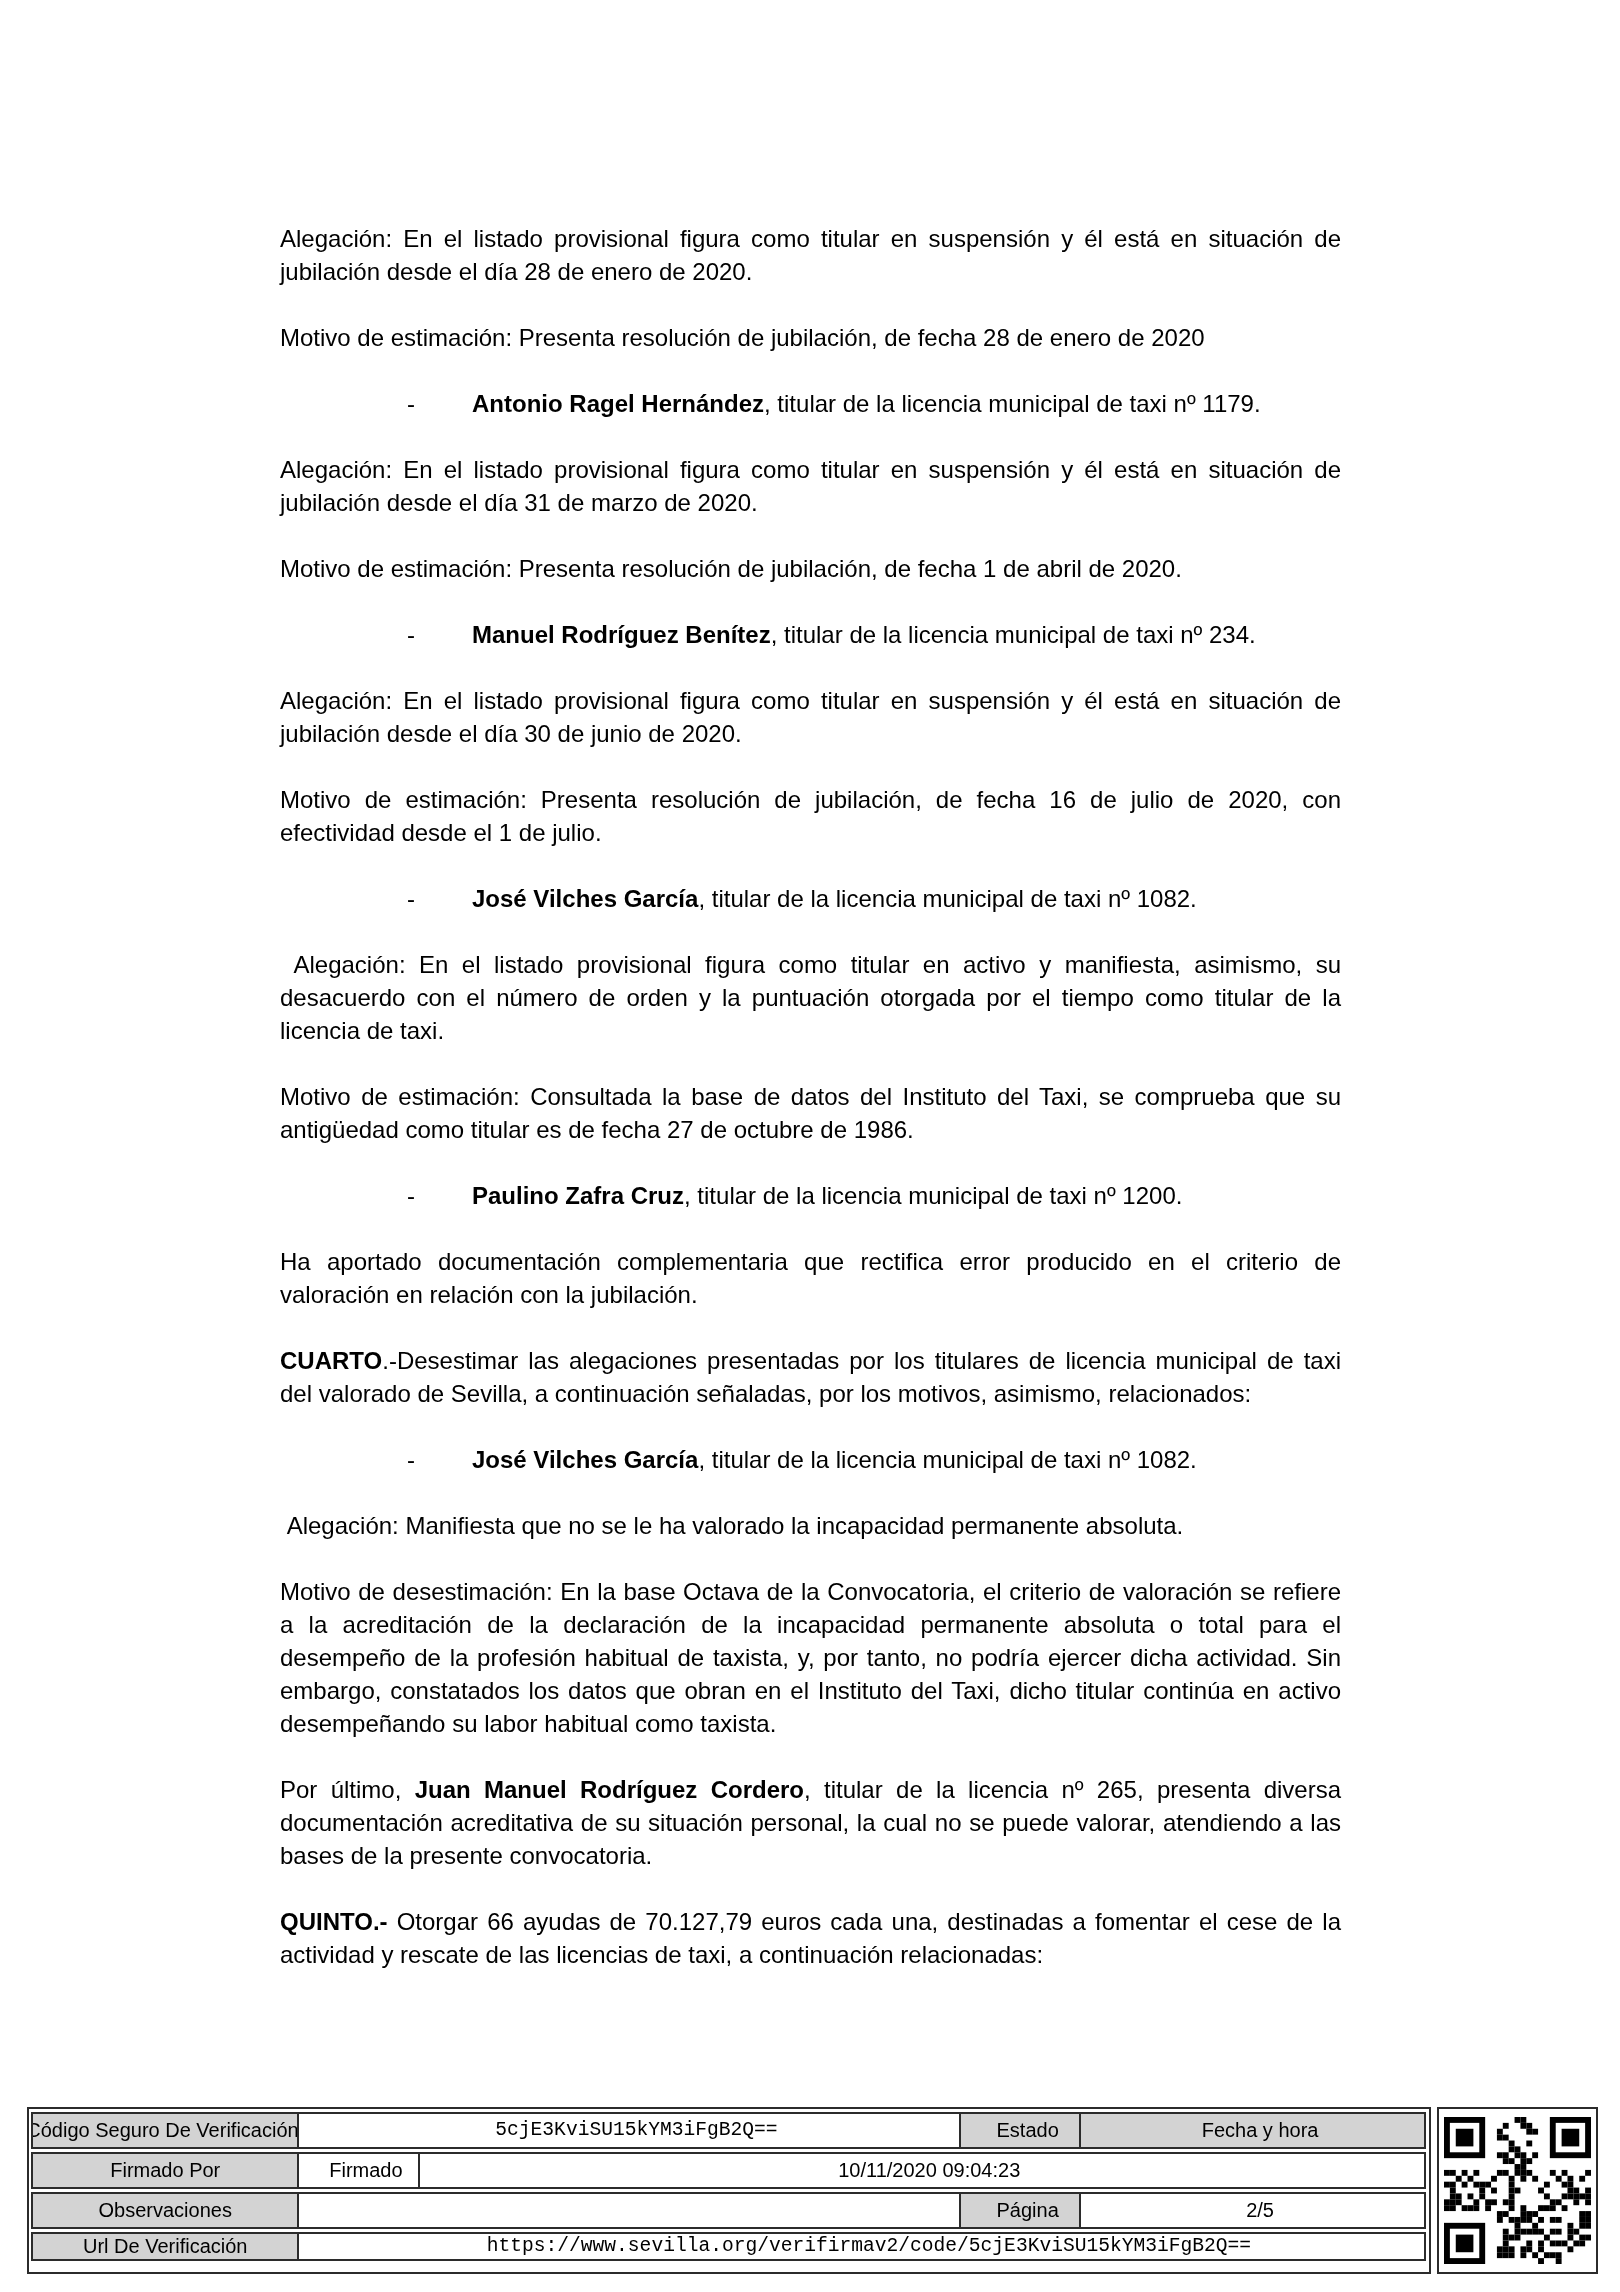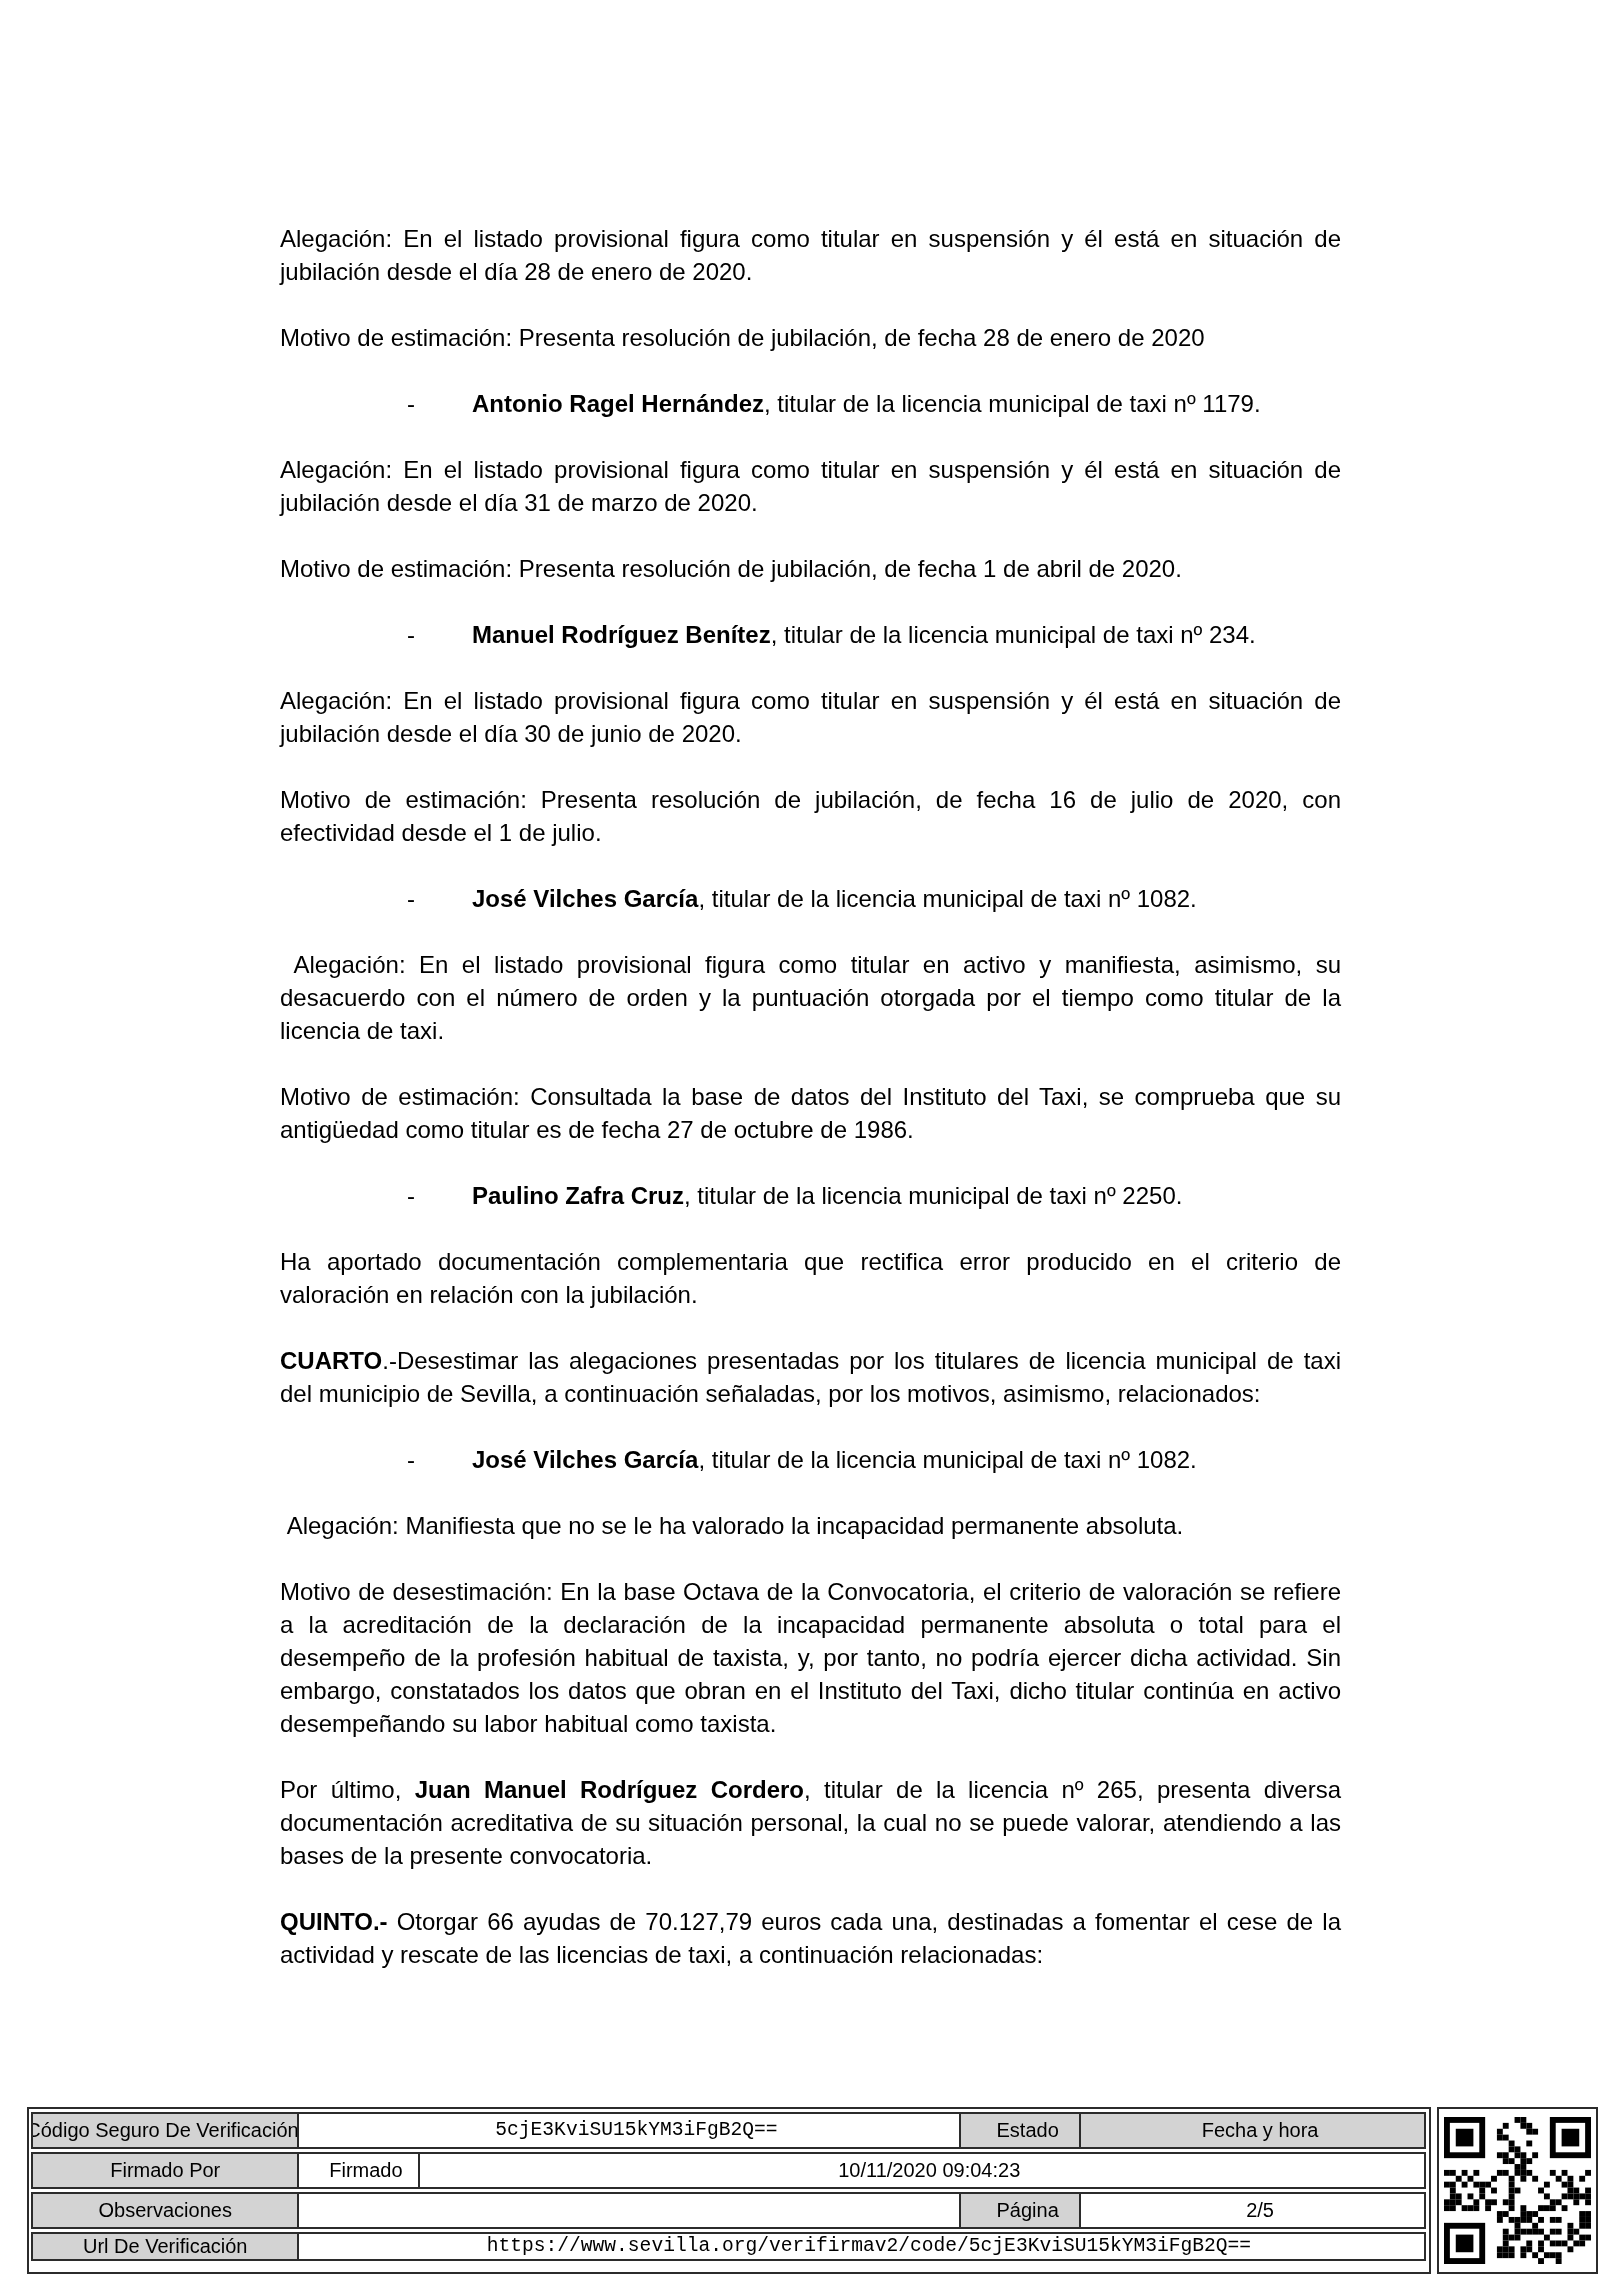--- a/index.html
+++ b/index.html
@@ -107,24 +107,24 @@
   <div class="para"><span>Alegación: En el listado provisional figura como titular en suspensión y él está en situación de jubilación desde el día 30 de junio de 2020.</span></div>
   <div class="para"><span>Motivo de estimación: Presenta resolución de jubilación, de fecha 16 de julio de 2020, con efectividad desde el 1 de julio.</span></div>
   <div class="bullet">
     <span class="marker">-</span>
     <span class="btext"><b>José Vilches García</b><span>, titular de la licencia municipal de taxi nº 1082.</span></span>
   </div>
   <div class="para"><span>&nbsp;Alegación: En el listado provisional figura como titular en activo y manifiesta, asimismo, su desacuerdo con el número de orden y la puntuación otorgada por el tiempo como titular de la licencia de taxi.</span></div>
   <div class="para"><span>Motivo de estimación: Consultada la base de datos del Instituto del Taxi, se comprueba que su antigüedad como titular es de fecha 27 de octubre de 1986.</span></div>
   <div class="bullet">
     <span class="marker">-</span>
-    <span class="btext"><b>Paulino Zafra Cruz</b><span>, titular de la licencia municipal de taxi nº 2250.</span></span>
+    <span class="btext"><b>Paulino Zafra Cruz</b><span>, titular de la licencia municipal de taxi nº 1200.</span></span>
   </div>
   <div class="para"><span>Ha aportado documentación complementaria que rectifica error producido en el criterio de valoración en relación con la jubilación.</span></div>
-  <div class="para"><b>CUARTO</b><span>.-Desestimar las alegaciones presentadas por los titulares de licencia municipal de taxi del municipio de Sevilla, a continuación señaladas, por los motivos, asimismo, relacionados:</span></div>
+  <div class="para"><b>CUARTO</b><span>.-Desestimar las alegaciones presentadas por los titulares de licencia municipal de taxi del valorado de Sevilla, a continuación señaladas, por los motivos, asimismo, relacionados:</span></div>
   <div class="bullet">
     <span class="marker">-</span>
     <span class="btext"><b>José Vilches García</b><span>, titular de la licencia municipal de taxi nº 1082.</span></span>
   </div>
   <div class="para"><span>&nbsp;Alegación: Manifiesta que no se le ha valorado la incapacidad permanente absoluta.</span></div>
   <div class="para"><span>Motivo de desestimación: En la base Octava de la Convocatoria, el criterio de valoración se refiere a la acreditación de la declaración de la incapacidad permanente absoluta o total para el desempeño de la profesión habitual de taxista, y, por tanto, no podría ejercer dicha actividad. Sin embargo, constatados los datos que obran en el Instituto del Taxi, dicho titular continúa en activo desempeñando su labor habitual como taxista.</span></div>
   <div class="para"><span>Por último, </span><b>Juan Manuel Rodríguez Cordero</b><span>, titular de la licencia nº 265, presenta diversa documentación acreditativa de su situación personal, la cual no se puede valorar, atendiendo a las bases de la presente convocatoria.</span></div>
   <div class="para"><b>QUINTO.-</b><span> Otorgar 66 ayudas de 70.127,79 euros cada una, destinadas a fomentar el cese de la actividad y rescate de las licencias de taxi, a continuación relacionadas:</span></div>
 </div>
 

